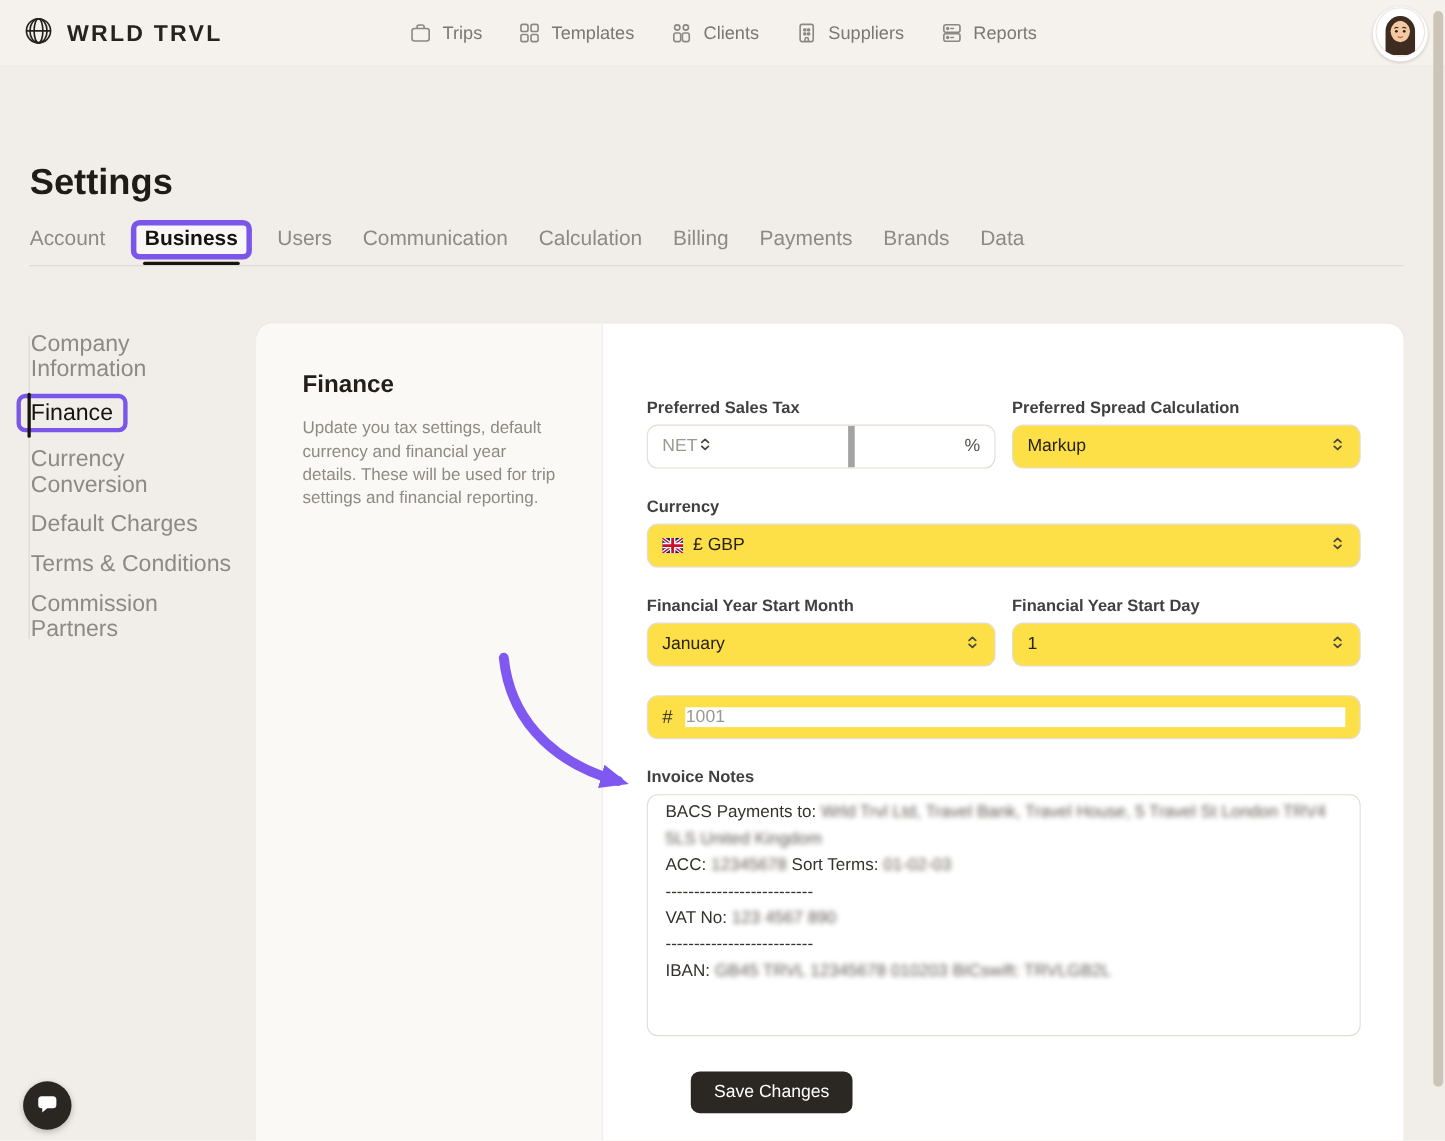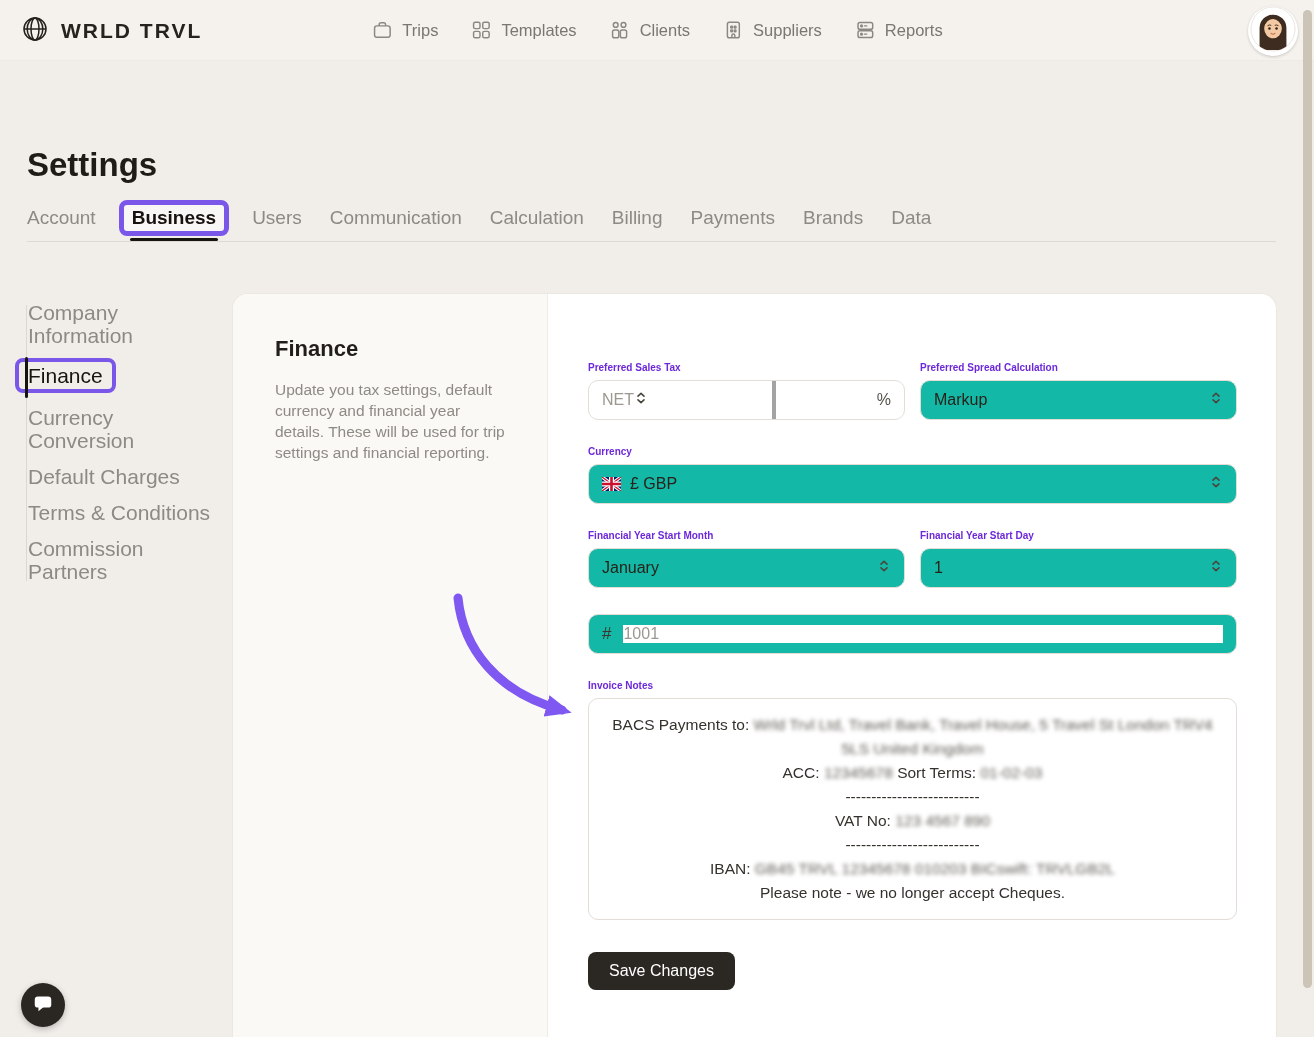--- a/index.html
+++ b/index.html
@@ -41,41 +41,41 @@
     padding:2px 9px; margin:-2px 0 -2px -13px; }
   
   .card{ position:absolute; left:232px; top:293px; width:1045px; height:744px;
     background:#fff; border:1px solid #ebe7e1; border-bottom:none;
     border-radius:16px 16px 0 0; display:flex; overflow:hidden; }
   .desc-panel{ width:315px; flex:0 0 315px; background:#fbf9f6; border-right:1px solid #efece6;
     padding:42px 40px 0 42px; }
   .desc-title{ font-size:22px; font-weight:700; color:#221e19; margin-bottom:17px; }
   .desc-text{ font-size:15.5px; line-height:21px; color:#8e8a84; }
   .form-area{ flex:1; padding:68px 39px 0 40px; }
-  .f-label{ font-size:10px; font-weight:700; color:#6d28d9; margin-bottom:7px; }
+  .f-label{ font-size:15px; font-weight:700; color:#404040; margin-bottom:7px; }
   .row2{ display:flex; gap:15px; }
   .row2 > div{ flex:1; }
   .f-block{ margin-bottom:26px; }
-  .control{ height:40px; border:1px solid #e3ddd5; border-radius:10px; background:#14b8a6;
+  .control{ height:40px; border:1px solid #e3ddd5; border-radius:10px; background:#fde047;
     display:flex; align-items:center; padding:0 13px; font-size:16px; color:#262219; cursor:pointer; }
   .control .grow{ flex:1; }
   .ghost{ color:#9d988f; }
   .tax-group{ display:flex; height:40px; border:1px solid #e3ddd5; border-radius:10px; background:#fff; overflow:hidden; }
-  .tax-select{ flex:1.55; display:flex; align-items:center; padding:0 13px; border-right:4px solid #a3a3a3; cursor:pointer; }
+  .tax-select{ flex:1.55; display:flex; align-items:center; padding:0 13px; border-right:6px solid #a3a3a3; cursor:pointer; }
   .tax-pct{ flex:1; display:flex; align-items:center; justify-content:flex-end; padding:0 13px; }
   .pct-input{ border:none; outline:none; width:100%; font-size:16px; font-family:inherit; text-align:left; color:#262219; }
   .pct-suffix{ font-size:16px; color:#55514b; margin-left:6px; }
   .num-input{ border:none; outline:none; flex:1; font-size:16px; font-family:inherit; color:#262219; }
   .num-input::placeholder{ color:#9d988f; }
   .hash{ font-size:17px; color:#3a362f; margin-right:12px; }
   .notes-box{ min-height:220px; border:1px solid #e3ddd5; border-radius:10px; background:#fff;
-    padding:14px 16px; font-size:15.5px; line-height:24px; color:#35322d; cursor:text;text-align:center; }
+    padding:4px 16px; font-size:15.5px; line-height:24px; color:#35322d; cursor:text; }
   .blurred{ filter:blur(2.3px); color:#615d56; }
   .save-btn{ display:inline-block; margin-top:32px; background:#2b2723; color:#fff;
-    font-size:16px; font-family:inherit; border:none; border-radius:8px; padding:10px 21px; cursor:pointer; }
+    font-size:16px; font-family:inherit; border:none; border-radius:8px; padding:10px 21px; cursor:pointer;margin-left:40px; }
   
   .arrow-svg{ position:absolute; left:440px; top:586px; z-index:6; pointer-events:none; }
   .chat-fab{ position:absolute; left:21px; top:983px; width:44px; height:44px; border-radius:50%;
     background:#2a2622; display:flex; align-items:center; justify-content:center;
     box-shadow:0 2px 6px rgba(0,0,0,0.25); cursor:pointer; z-index:8; }
   .scrollbar-thumb{ position:absolute; right:2px; top:10px; width:9px; height:978px;
     background:#ccc4b7; border-radius:5px; z-index:9; }
   .flag{ margin-right:9px; display:inline-flex; }
 </style>
 </head>
@@ -302,21 +302,20 @@
 
     <div style="margin-bottom:0">
       <div class="f-label">Invoice Notes</div>
       <div class="notes-box" id="notes-box">
           <div><span>BACS Payments to: </span><span class="blurred">Wrld Trvl Ltd, Travel Bank, Travel House, 5 Travel St London TRV4 5LS United Kingdom</span></div>
           <div><span>ACC: </span><span class="blurred">12345678</span><span> Sort Terms: </span><span class="blurred">01-02-03</span></div>
           <div><span>--------------------------</span></div>
           <div><span>VAT No: </span><span class="blurred">123 4567 890</span></div>
           <div><span>--------------------------</span></div>
           <div><span>IBAN: </span><span class="blurred">GB45 TRVL 12345678 010203 BICswift: TRVLGB2L</span></div>
-          <div><span>Please note - we no longer accept Cheques.</span></div>
         </div>
     </div>
 
     <button class="save-btn">Save Changes</button>
   </div>
 </section>
 
 <svg class="arrow-svg" width="160" height="152" viewBox="0 0 160 152">
   <defs>
     <marker id="ah" markerUnits="userSpaceOnUse" markerWidth="30" markerHeight="30" refX="16" refY="11" orient="auto">

